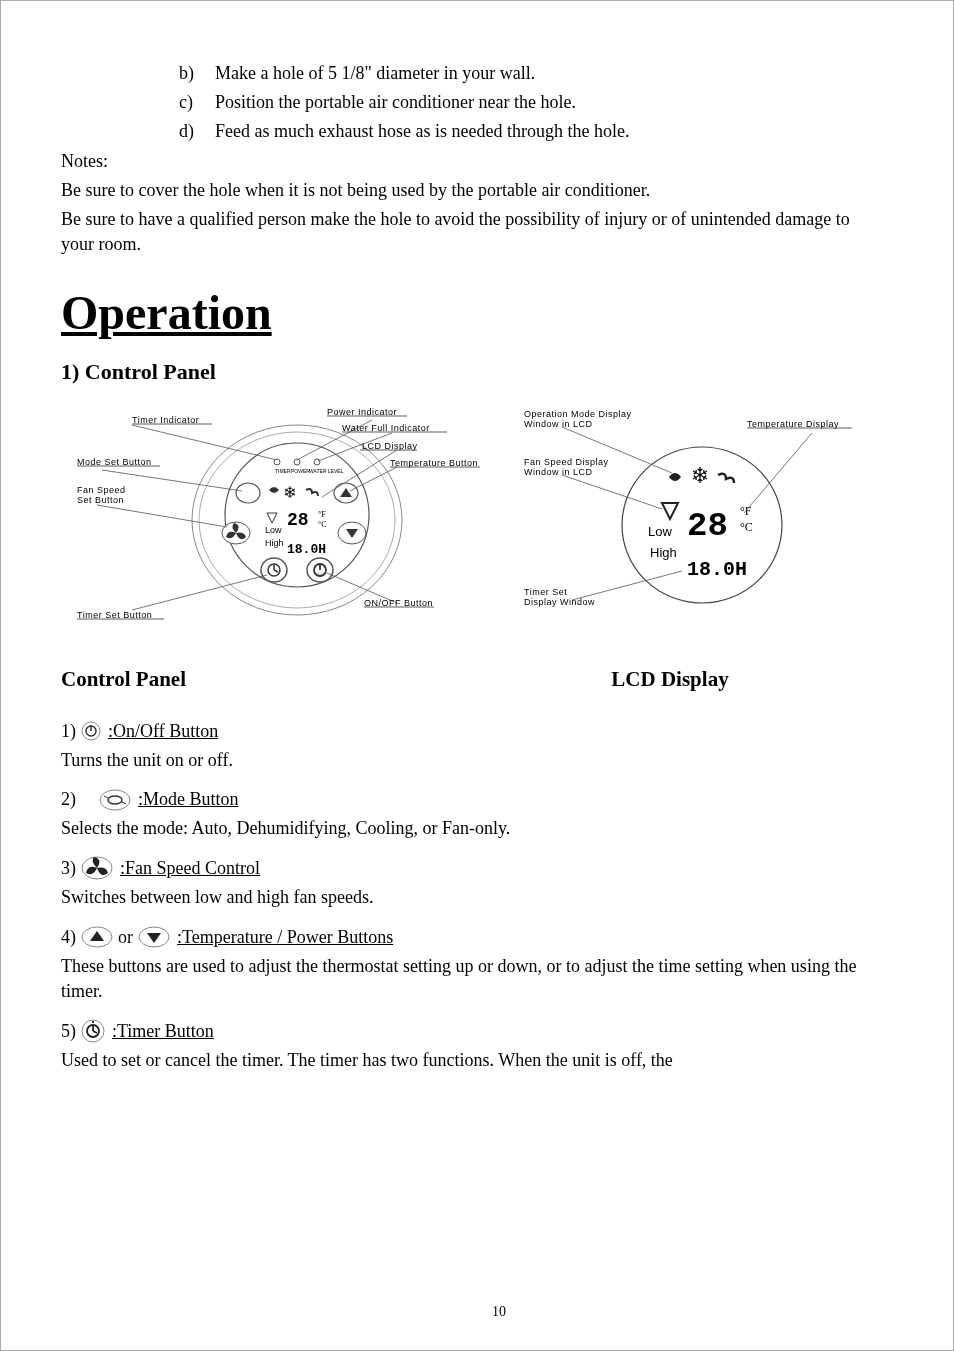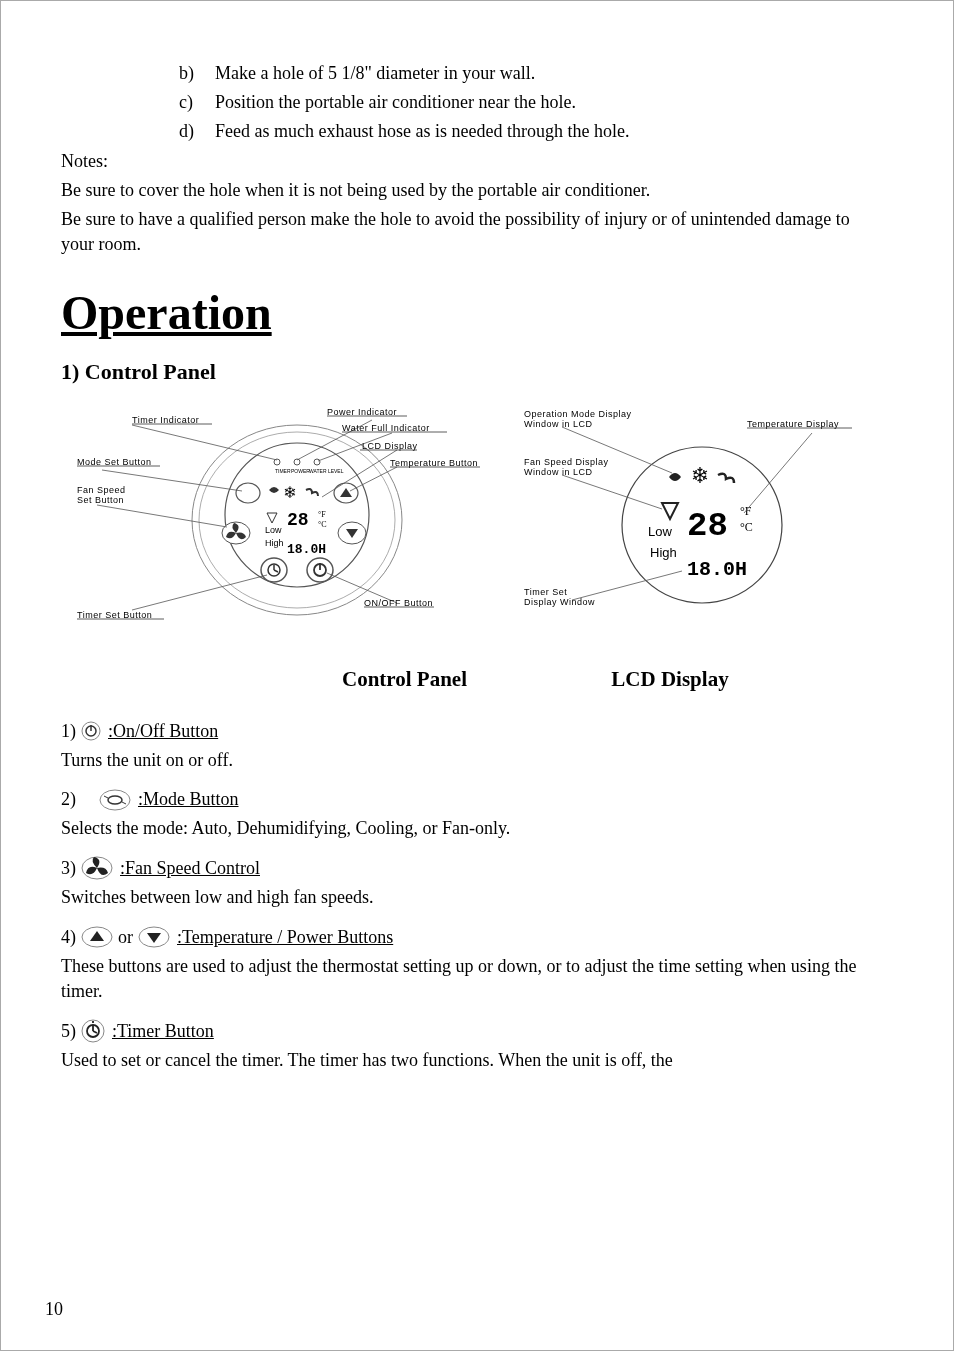--- a/index.html
+++ b/index.html
@@ -60,21 +60,21 @@
     }
     .svg-wrap svg {
       display: block;
     }
     .caption-row {
       display: flex;
       font-weight: bold;
       font-size: 21px;
       margin: 20px 0 24px 0;
     }
-    .caption-row .cap-a { flex: 1; text-align: right; }
+    .caption-row .cap-a { flex: 1; text-align: left; }
     .caption-row .cap-b { flex: 1; text-align: center; }
 
     .button-item .head {
       display: flex;
       align-items: center;
       gap: 4px;
       margin: 14px 0 2px 0;
     }
     .button-item .num {
       font-size: 18px;
@@ -92,21 +92,22 @@
     }
     .icon-circle {
       display: inline-flex;
       align-items: center;
       justify-content: center;
     }
     .page-number {
       position: absolute;
       bottom: 28px;
       left: 0; right: 0;
-      font-size: 18px;
+      text-align: center;
+      font-size: 14px;
       font-family: "Times New Roman", Times, serif;
       padding-left: 44px;
     }
     .callout-font {
       font-family: Arial, Helvetica, sans-serif;
       font-size: 9px;
       letter-spacing: 0.5px;
     }
     .seg-font {
       font-family: "Courier New", monospace;

